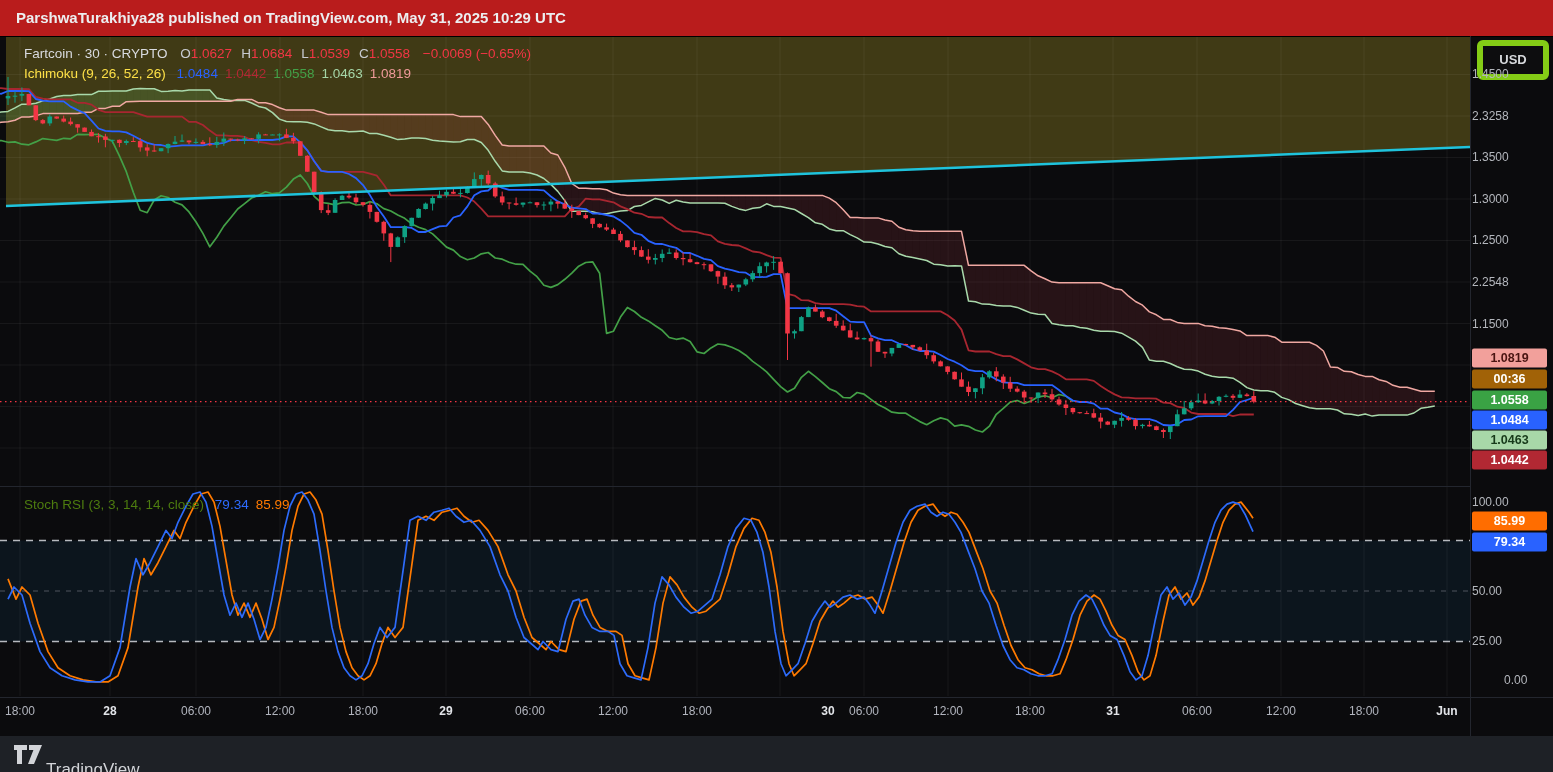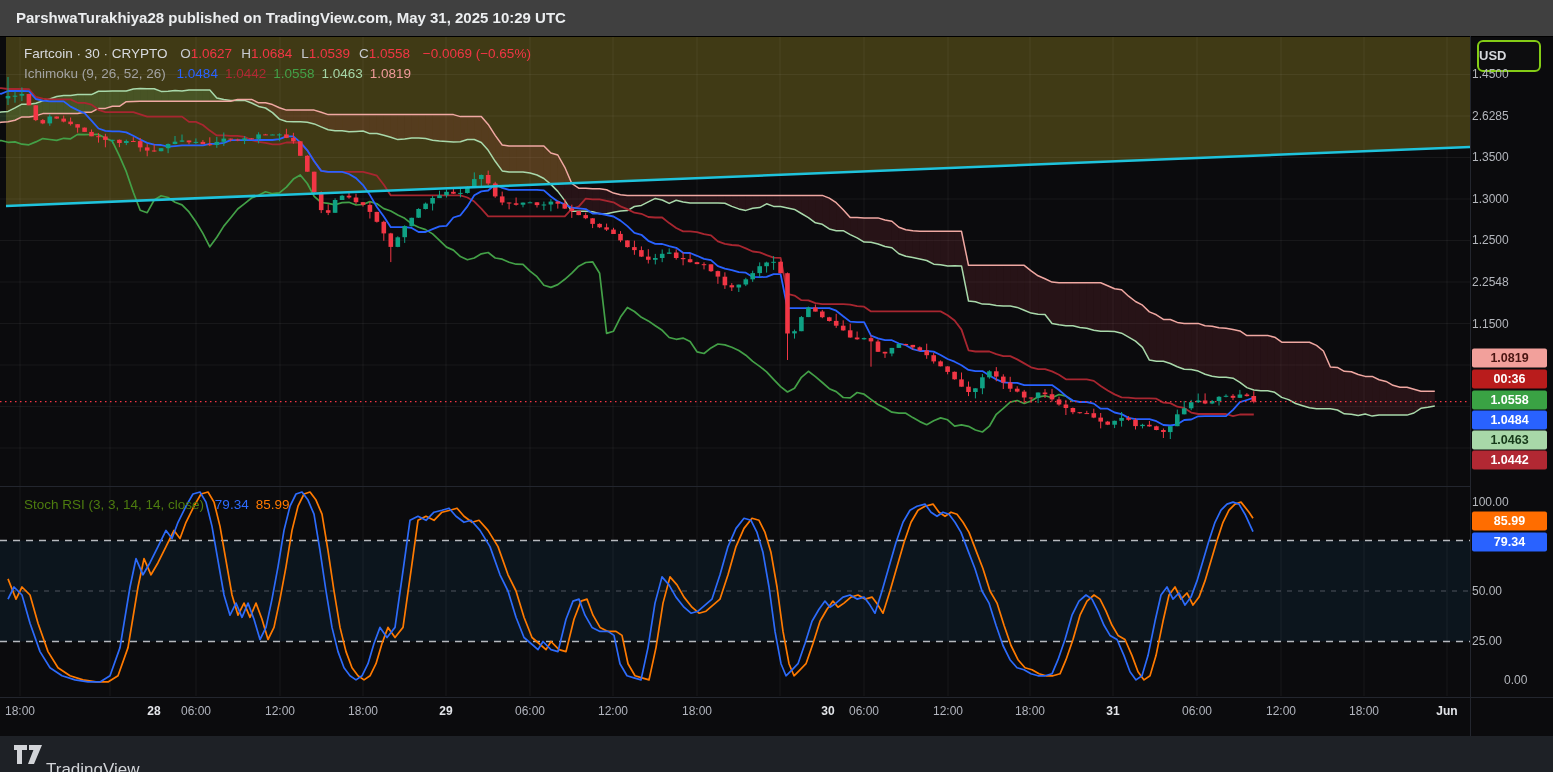--- a/index.html
+++ b/index.html
@@ -1,32 +1,32 @@
 <!DOCTYPE html>
 <html><head>
 <meta charset="utf-8">
 <style>
   html,body{margin:0;padding:0;background:#000;}
   #app{position:relative;width:1553px;height:772px;background:#0b0b0d;overflow:hidden;
        font-family:"Liberation Sans",sans-serif;-webkit-font-smoothing:antialiased;}
-  #topbar{position:absolute;left:0;top:0;width:100%;height:36px;background:#404040;
+  #topbar{position:absolute;left:0;top:0;width:100%;height:36px;background:#b91c1c;
           border-bottom:1px solid #000;}
   #topbar .t{position:absolute;left:16px;top:0;line-height:36px;font-size:15px;font-weight:700;color:#eceef0;}
   #chartsvg{position:absolute;left:0;top:0;}
   .legend{position:absolute;font-size:13.5px;color:#c9ccd2;white-space:nowrap;}
   .legend .v{margin-left:7px;font-weight:400;}
   .legend .kv{margin-left:9px;}
   .axis-label{position:absolute;width:76px;text-align:left;font-size:12px;color:#b4b7bd;transform:translateY(-50%);}
   .time-label{position:absolute;top:704px;transform:translateX(-50%);font-size:12px;color:#b2b5be;}
   .time-label.bold{color:#e2e4e8;font-weight:700;}
   .tag{position:absolute;left:1472px;width:75px;height:19px;border-radius:2px;transform:translateY(-50%);
        font-size:12.5px;font-weight:600;text-align:center;line-height:19px;}
-  #usd-btn{position:absolute;left:1477px;top:40px;width:60px;height:28px;border:2px solid #84cc16;
+  #usd-btn{position:absolute;left:1477px;top:40px;width:60px;height:28px;border:6px solid #84cc16;
            border-radius:6px;background:rgba(14,14,16,.85);color:#d6d8dc;font-size:13px;font-weight:600;
-           text-align:left;line-height:28px;cursor:pointer;}
+           text-align:center;line-height:28px;cursor:pointer;}
   #footer{position:absolute;left:0;top:736px;width:100%;height:36px;background:#1e2126;}
   #footer .brand{position:absolute;left:46px;top:16px;line-height:36px;font-size:17px;font-weight:400;color:#d2d4d8;}
   #footer svg{position:absolute;left:14px;top:9px;}
   .sep{position:absolute;background:#23262e;}
 </style>
 </head>
 <body>
 
 <div id="app">
 
@@ -676,56 +676,56 @@
     <div class="t">ParshwaTurakhiya28 published on TradingView.com, May 31, 2025 10:29 UTC</div>
   </div>
 
   <div class="legend" style="left:24px;top:46px;">
     <span style="color: rgb(216, 218, 223);">Fartcoin · 30 · CRYPTO</span>
     <span id="ohlc-spans"><span class="kv" style="color: rgb(201, 204, 210);">O</span><span style="color: rgb(242, 54, 69);">1.0627</span><span class="kv" style="color: rgb(201, 204, 210);">H</span><span style="color: rgb(242, 54, 69);">1.0684</span><span class="kv" style="color: rgb(201, 204, 210);">L</span><span style="color: rgb(242, 54, 69);">1.0539</span><span class="kv" style="color: rgb(201, 204, 210);">C</span><span style="color: rgb(242, 54, 69);">1.0558</span></span>
     <span class="kv" style="color: rgb(242, 54, 69);">−0.0069 (−0.65%)</span>
   </div>
 
   <div class="legend" style="left:24px;top:66px;">
-    <span style="color: #a3a3a3;">Ichimoku (9, 26, 52, 26)</span>
+    <span style="color: #fde047;">Ichimoku (9, 26, 52, 26)</span>
     <span id="ichi-values"><span class="v" style="color: rgb(41, 98, 255);">1.0484</span><span class="v" style="color: rgb(176, 40, 51);">1.0442</span><span class="v" style="color: rgb(67, 160, 71);">1.0558</span><span class="v" style="color: rgb(165, 214, 167);">1.0463</span><span class="v" style="color: rgb(239, 154, 154);">1.0819</span></span>
   </div>
 
   <div class="legend" style="left:24px;top:497px;">
     <span style="color: #4d7c0f;">Stoch RSI (3, 3, 14, 14, close)</span>
     <span id="stoch-values"><span class="v" style="color: rgb(45, 107, 255);">79.34</span><span class="v" style="color: rgb(255, 122, 0);">85.99</span></span>
   </div>
 
   <div id="usd-btn">USD</div>
 
   <div id="price-axis-layer">
       <div class="axis-label" style="left: 1472px; top: 74px;">1.4500</div>
-      <div class="axis-label" style="left: 1472px; top: 116px;">2.6285</div>
+      <div class="axis-label" style="left: 1472px; top: 116px;">2.3258</div>
       <div class="axis-label" style="left: 1472px; top: 157px;">1.3500</div>
       <div class="axis-label" style="left: 1472px; top: 199px;">1.3000</div>
       <div class="axis-label" style="left: 1472px; top: 240px;">1.2500</div>
       <div class="axis-label" style="left: 1472px; top: 282px;">2.2548</div>
       <div class="axis-label" style="left: 1472px; top: 324px;">1.1500</div>
       <div class="axis-label" style="left: 1472px; top: 502px;">100.00</div>
       <div class="axis-label" style="left: 1472px; top: 541px;">75.00</div>
       <div class="axis-label" style="left: 1472px; top: 591px;">50.00</div>
       <div class="axis-label" style="left: 1472px; top: 641px;">25.00</div>
       <div class="axis-label" style="left: 1472px; top: 680px; padding-left: 32px;">0.00</div>
       <div class="tag" style="top: 358px; background: rgb(242, 160, 155); color: rgb(74, 21, 18);">1.0819</div>
-      <div class="tag" style="top: 379px; background: #b91c1c; color: rgb(255, 255, 255);">00:36</div>
+      <div class="tag" style="top: 379px; background: #a16207; color: rgb(255, 255, 255);">00:36</div>
       <div class="tag" style="top: 400px; background: rgb(58, 162, 68); color: rgb(255, 255, 255);">1.0558</div>
       <div class="tag" style="top: 420px; background: rgb(41, 98, 255); color: rgb(255, 255, 255);">1.0484</div>
       <div class="tag" style="top: 440px; background: rgb(168, 216, 168); color: rgb(23, 58, 26);">1.0463</div>
       <div class="tag" style="top: 460px; background: rgb(178, 40, 51); color: rgb(255, 255, 255);">1.0442</div>
       <div class="tag" style="top: 521px; background: rgb(255, 109, 0); color: rgb(255, 255, 255);">85.99</div>
       <div class="tag" style="top: 542px; background: rgb(41, 98, 255); color: rgb(255, 255, 255);">79.34</div>
     </div>
   <div id="time-axis-layer">
       <div class="time-label" style="left: 20px;">18:00</div>
-      <div class="time-label bold" style="left: 110px; margin-left: 44px;">28</div>
+      <div class="time-label bold" style="left: 110px;">28</div>
       <div class="time-label" style="left: 196px;">06:00</div>
       <div class="time-label" style="left: 280px;">12:00</div>
       <div class="time-label" style="left: 363px;">18:00</div>
       <div class="time-label bold" style="left: 446px;">29</div>
       <div class="time-label" style="left: 530px;">06:00</div>
       <div class="time-label" style="left: 613px;">12:00</div>
       <div class="time-label" style="left: 697px;">18:00</div>
       <div class="time-label bold" style="left: 780px; margin-left: 48px;">30</div>
       <div class="time-label" style="left: 864px;">06:00</div>
       <div class="time-label" style="left: 948px;">12:00</div>

